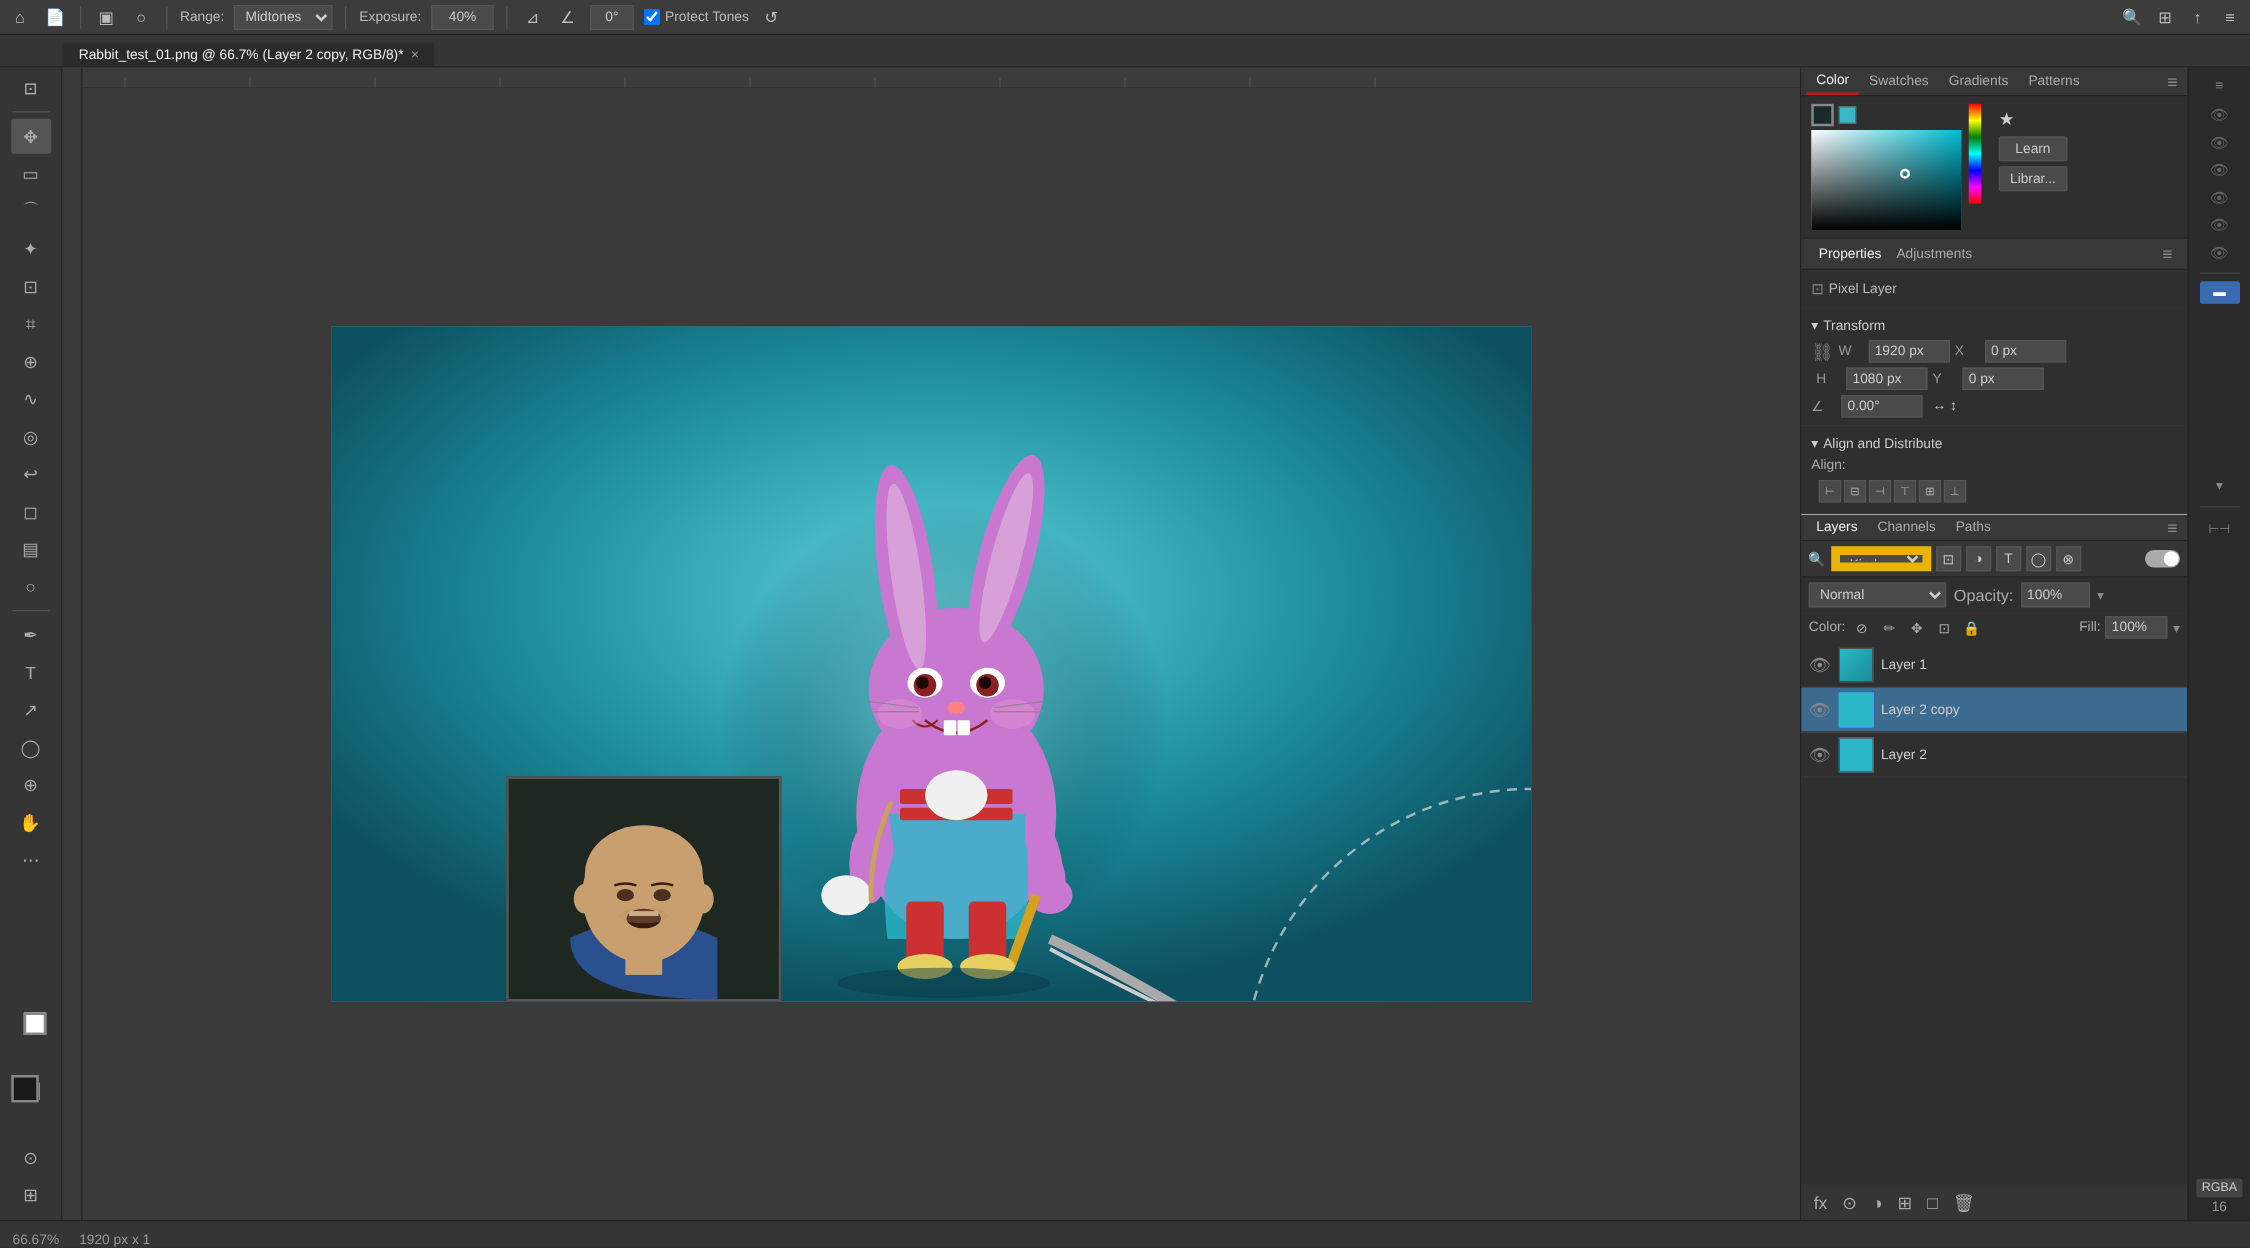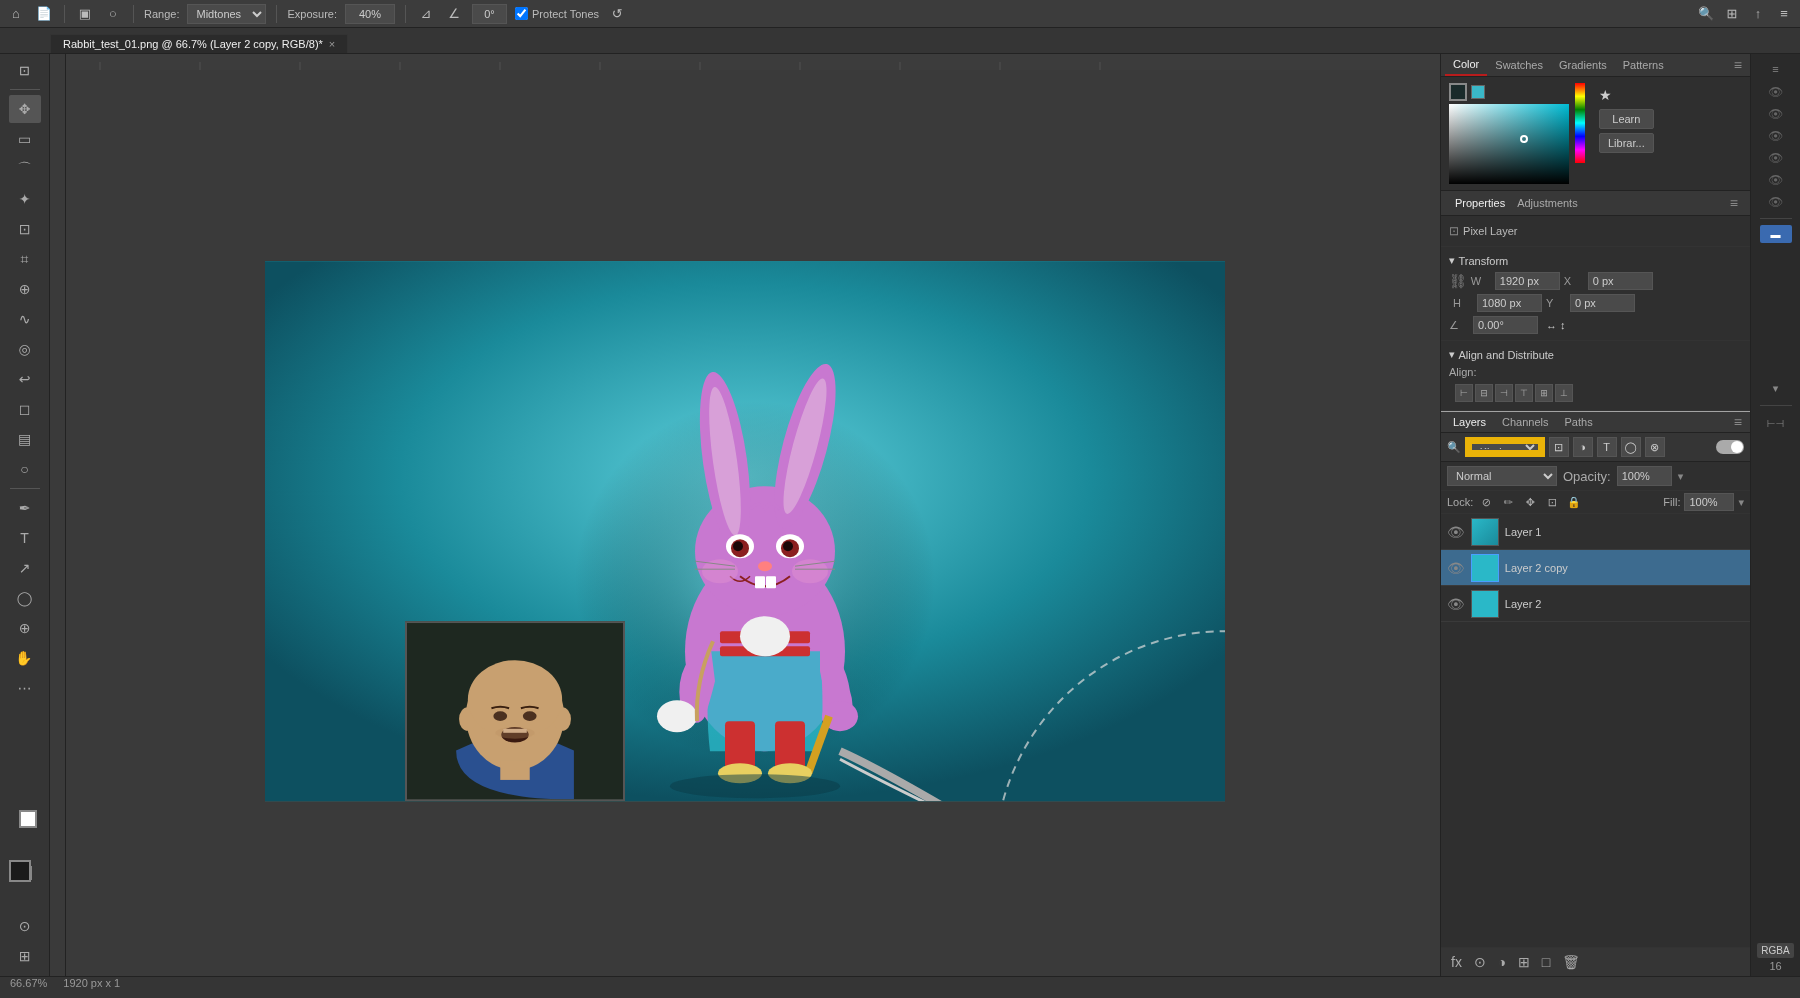--- a/index.html
+++ b/index.html
@@ -192,21 +192,21 @@
       border: 2px solid #555;
       overflow: hidden;
     }
 
     
     #status-bar {
       width: 100%;
       height: 22px;
       background: #353535;
       display: flex;
-      align-items: flex-start;
+      align-items: flex-end;
       padding: 0 10px;
       gap: 16px;
       border-top: 1px solid #222;
     }
     .status-item {
       font-size: 11px;
       color: #999;
     }
 
     
@@ -944,21 +944,21 @@
           <option>Screen</option>
           <option>Overlay</option>
           <option>Soft Light</option>
         </select>
         <span class="opacity-label">Opacity:</span>
         <input class="opacity-value" type="text" value="100%" style="">
         <span style="color:#888; font-size:11px;">▾</span>
       </div>
 
       <div id="layers-lock-row">
-        <span class="lock-label">Lock:</span>
+        <span class="lock-label">Color:</span>
         <div class="lock-icon-btn">⊘</div>
         <div class="lock-icon-btn">✏</div>
         <div class="lock-icon-btn">✥</div>
         <div class="lock-icon-btn">⊡</div>
         <div class="lock-icon-btn">🔒</div>
         <span class="fill-label">Fill:</span>
         <input class="fill-value" type="text" value="100%" style="">
         <span style="color:#888; font-size:11px;">▾</span>
       </div>
 

